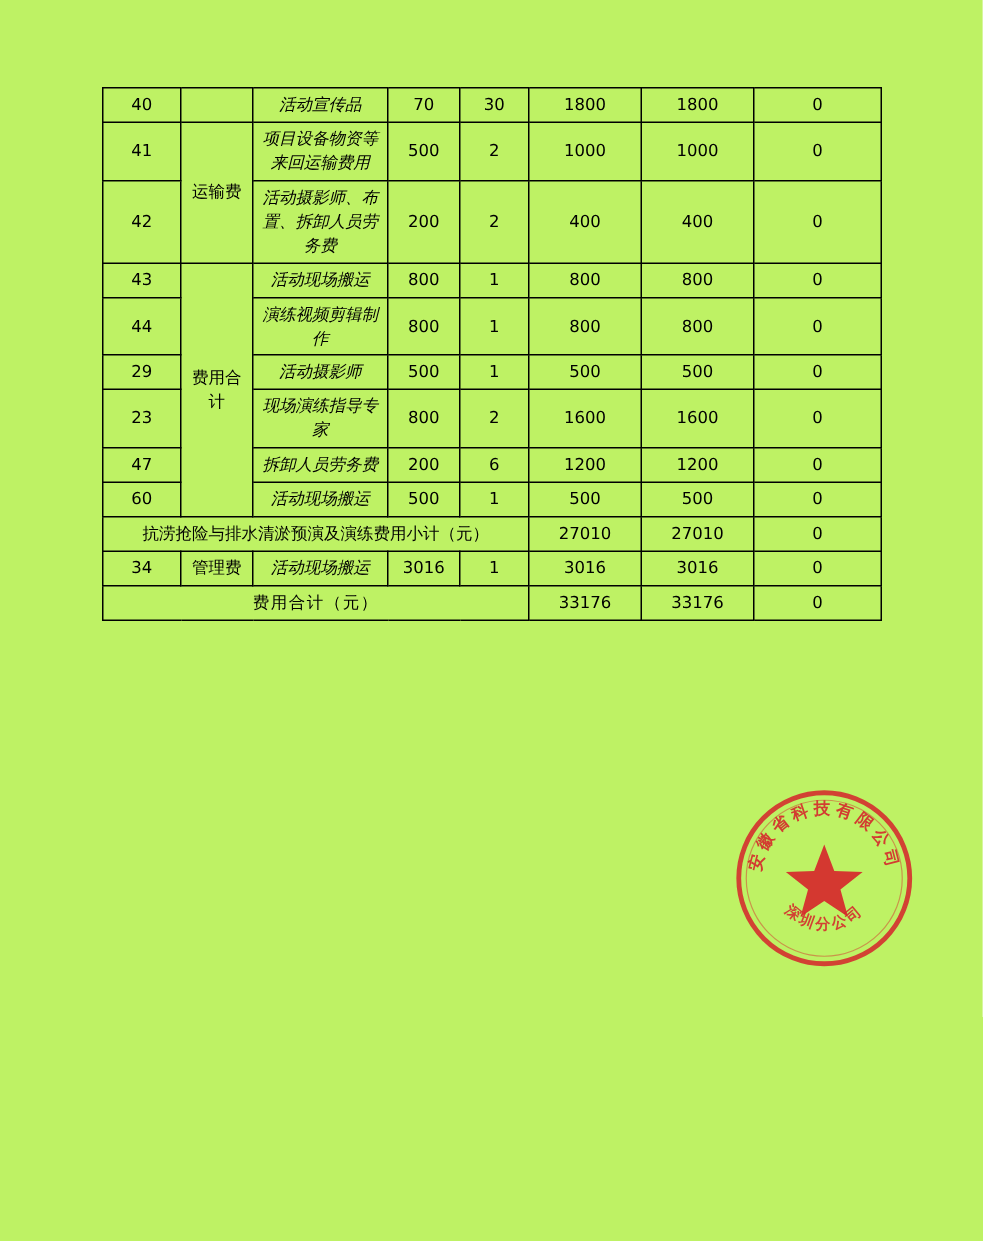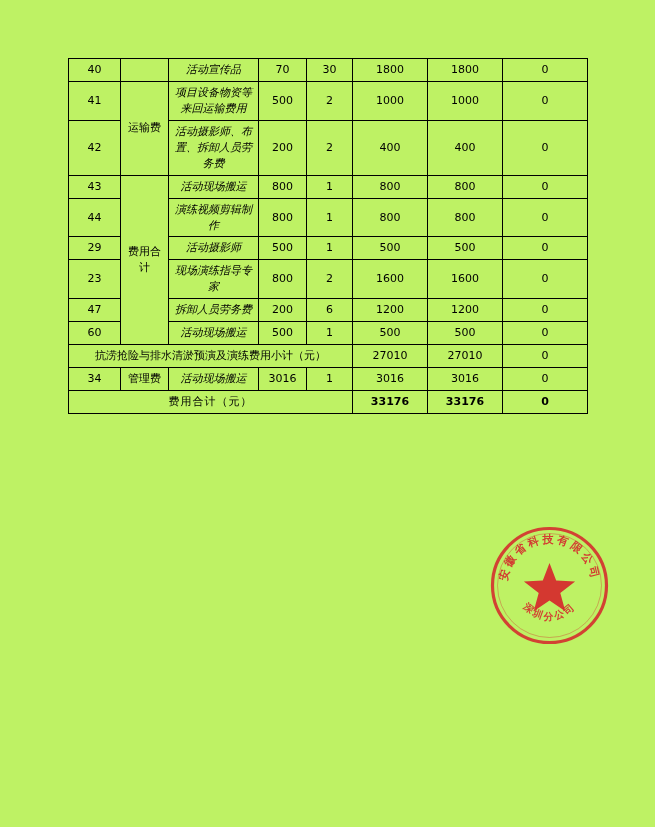--- a/index.html
+++ b/index.html
@@ -59,21 +59,21 @@
   }
   .subtotal-label {
     padding: 4px 10px;
     line-height: 1.6;
   }
   .total-label {
     font-weight: normal;
     letter-spacing: 1px;
     padding: 5px 4px;
   }
-  .bold { font-weight: bold; }
+  .bold { font-weight: normal; }
 
   
   .seal {
     position: absolute;
     left: 487px;
     top: 523px;
     width: 125px;
     height: 125px;
     pointer-events: none;
   }

